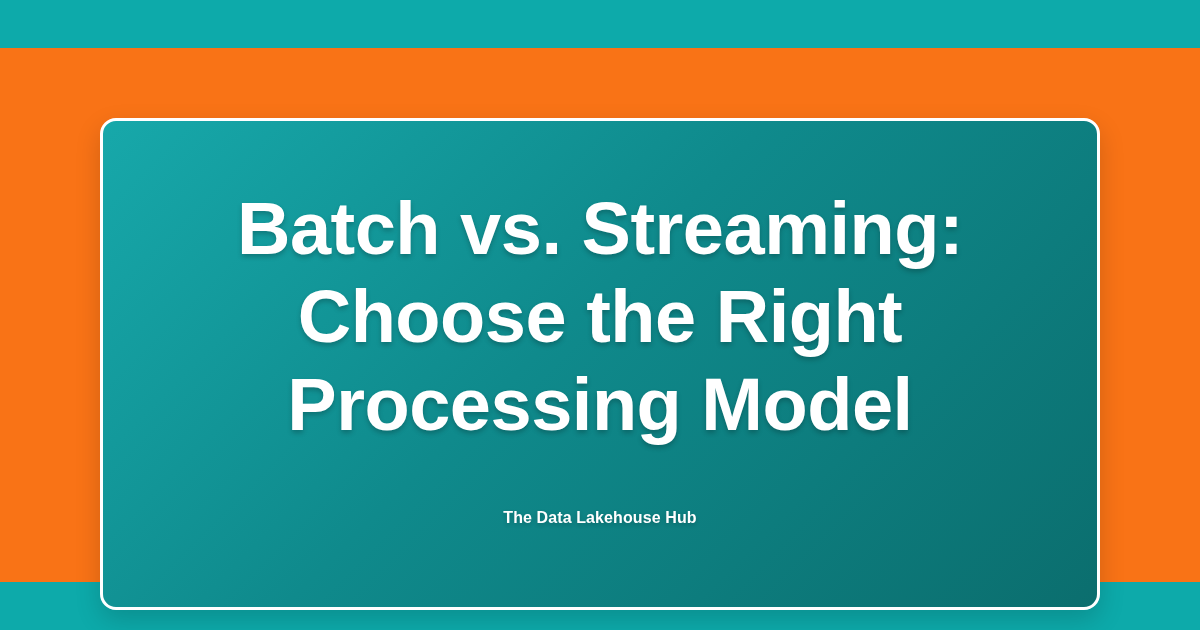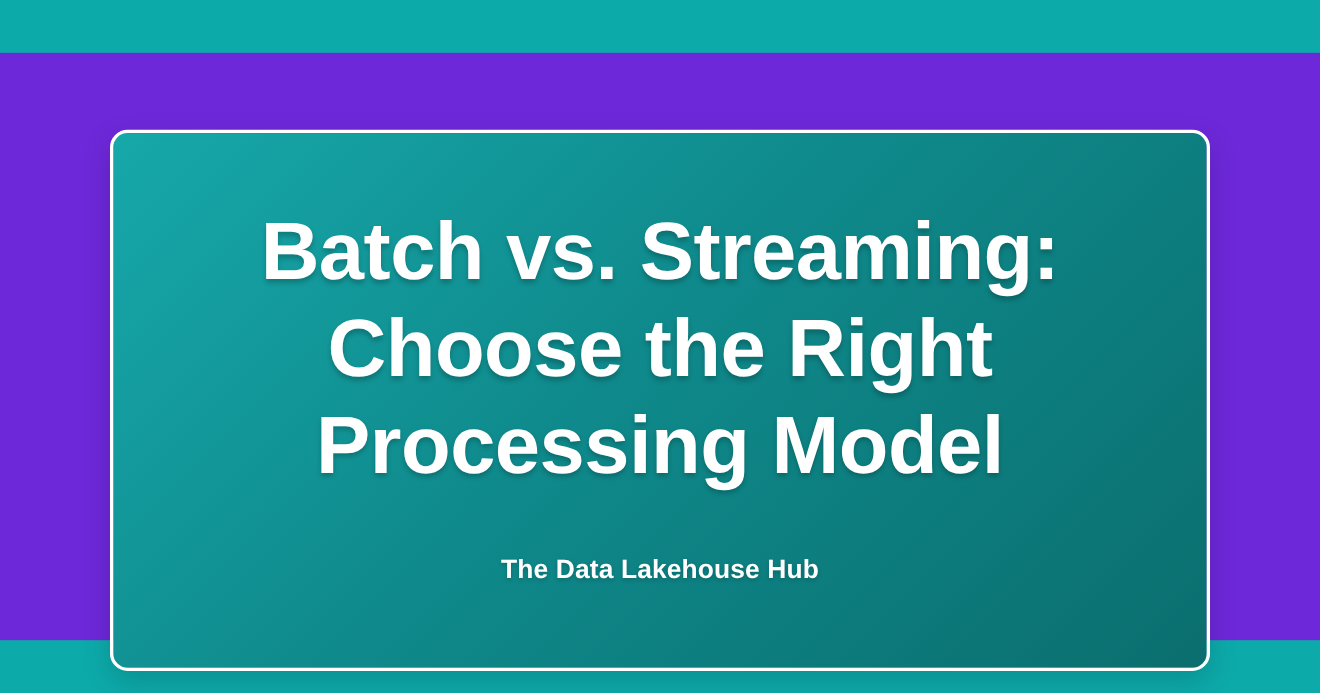--- a/index.html
+++ b/index.html
@@ -15,21 +15,21 @@
     background: #0daaaa;
     display: flex;
     align-items: center;
     justify-content: center;
   }
 
   .og-canvas {
     position: relative;
     width: 1200px;
     height: 534px;
-    background: #6d28d9;
+    background: #f97316;
     display: flex;
     align-items: center;
     justify-content: center;
   }
 
   .card {
     position: absolute;
     left: 100px;
     top: 70px;
     width: 1000px;
@@ -61,21 +61,21 @@
     font-weight: 700;
     color: #ffffff;
     text-align: center;
     letter-spacing: -0.5px;
     text-shadow: 0 3px 5px rgba(0, 0, 0, 0.22);
     white-space: pre-line;
   }
 
   .subtitle {
     margin-top: 56px;
-    font-size: 24px;
+    font-size: 16px;
     line-height: 26px;
     font-weight: 700;
     color: #ffffff;
     text-align: right;
     letter-spacing: 0.1px;
     text-shadow: 0 2px 4px rgba(0, 0, 0, 0.20);
   }
 </style>
 </head>
 <body>

